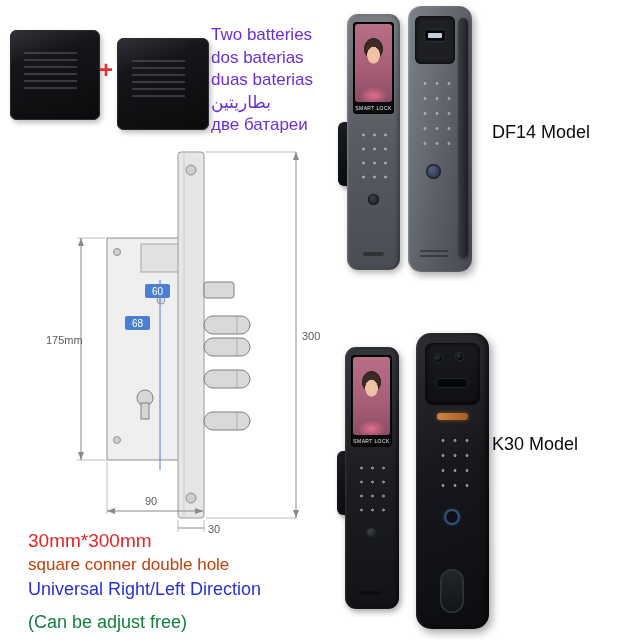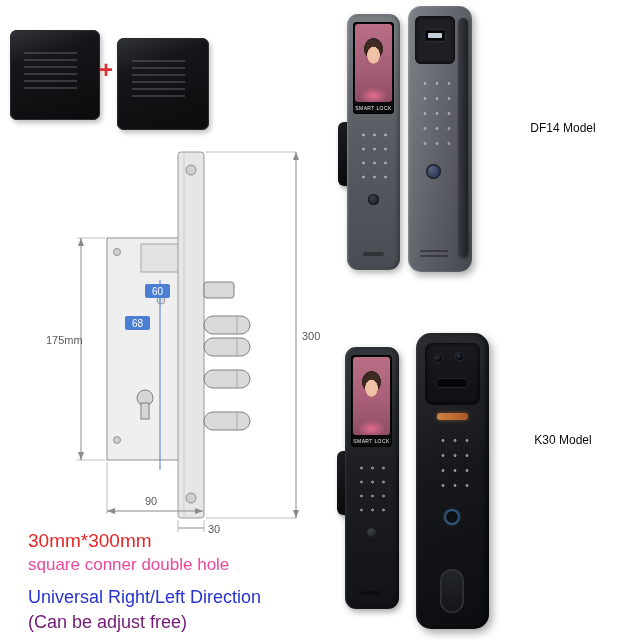--- a/index.html
+++ b/index.html
@@ -21,26 +21,26 @@
 
   
   .diagram{position:absolute;left:45px;top:140px}
   .diagram text{font-family:"Liberation Sans",sans-serif}
   .dim-text{fill:#5a5a5a;font-size:11px}
   .dim-blue-text{fill:#ffffff;font-size:10px;text-anchor:middle}
 
   
   .captions{position:absolute;left:28px;top:530px;width:380px;text-align:left}
   .cap-red1{color:#e62525;font-size:19px;margin-bottom:3px}
-  .cap-red2{color:#ec4899;font-size:17px;margin-bottom:12px}
-  .cap-blue1{color:#2633cf;font-size:18px;margin-bottom:4px}
-  .cap-blue2{color:#701a75;font-size:18px}
-
-  
-  .model-label{position:absolute;width:142px;text-align:center;color:#0b0b0b;font-size:12px;line-height:1.4}
+  .cap-red2{color:#c2410c;font-size:17px;margin-bottom:4px}
+  .cap-blue1{color:#2633cf;font-size:18px;margin-bottom:12px}
+  .cap-blue2{color:#15803d;font-size:18px}
+
+  
+  .model-label{position:absolute;width:142px;color:#0b0b0b;font-size:18px;line-height:1.4}
   .df14-label{left:492px;top:120px}
   .k30-label{left:492px;top:432px}
 
   
   .lock-group{position:absolute}
   .df14{left:340px;top:6px;width:160px;height:272px}
   .k30{left:338px;top:333px;width:167px;height:300px}
 
   .lock-front{position:absolute;border-radius:11px;z-index:2}
   .df14 .lock-front{left:7px;top:8px;width:53px;height:256px;
@@ -117,20 +117,27 @@
 <div id="canvas">
 
   <div class="battery b1">
     <div class="bat-print"></div>
   </div>
   <div class="plus">+</div>
   <div class="battery b2">
     <div class="bat-print"></div>
   </div>
 
+  <div class="multilang">
+    <div>Two batteries</div>
+    <div>dos baterias</div>
+    <div>duas baterias</div>
+    <div>بطاريتين</div>
+    <div>две батареи</div>
+  </div>
 
   <svg class="diagram" width="300" height="395" viewBox="0 0 300 395">
 
     <g stroke="#bdbdbd" stroke-width="1">
       <line x1="161" y1="12" x2="251" y2="12"></line>
       <line x1="161" y1="378" x2="251" y2="378"></line>
       <line x1="60" y1="98" x2="32" y2="98"></line>
       <line x1="60" y1="320" x2="32" y2="320"></line>
       <line x1="62" y1="322" x2="62" y2="374"></line>
       <line x1="158" y1="322" x2="158" y2="374"></line>

